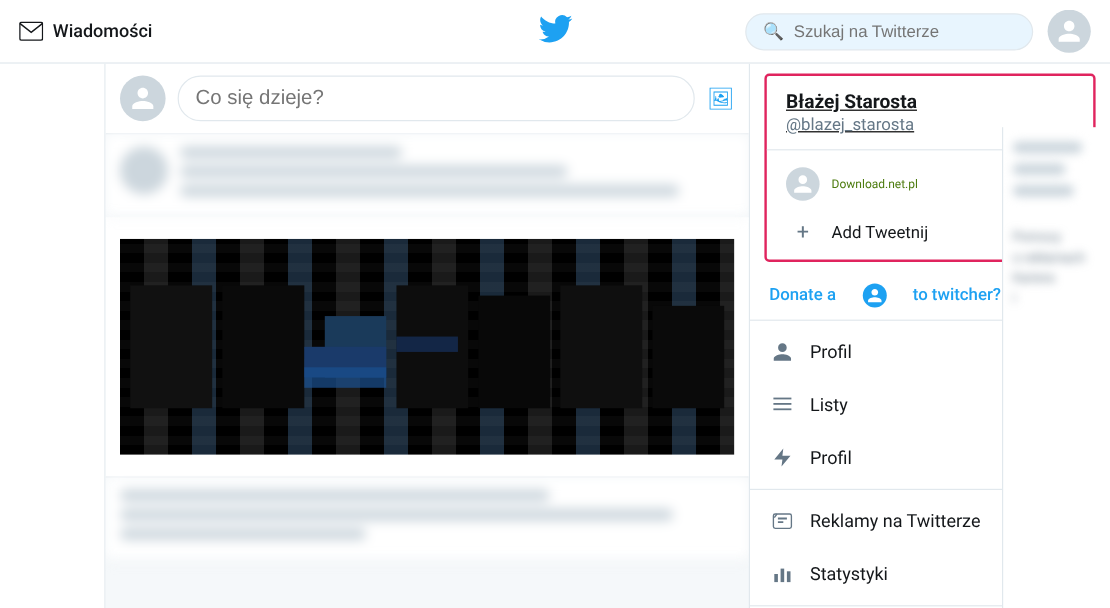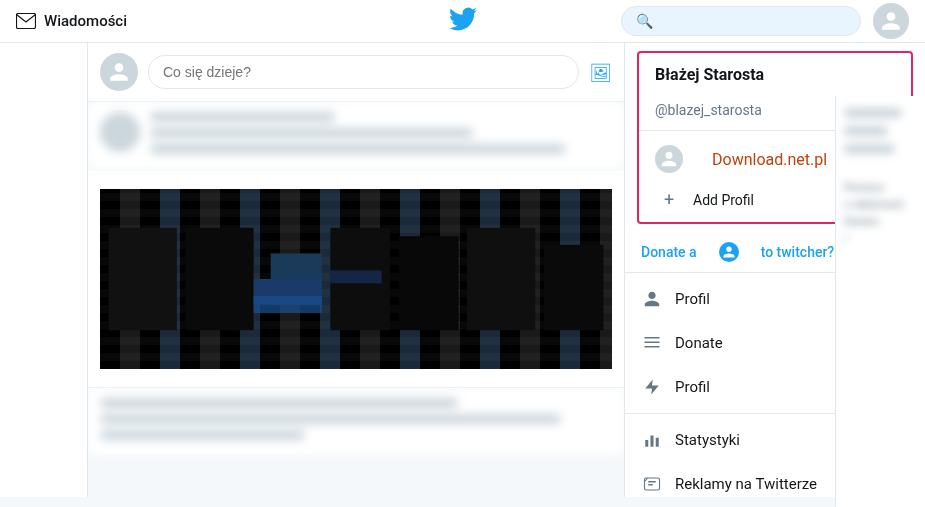--- a/index.html
+++ b/index.html
@@ -12,21 +12,21 @@
       position: relative;
     }
 
     
     .topnav {
       display: flex;
       align-items: center;
       background: #fff;
       border-bottom: 1px solid #e1e8ed;
       padding: 0 16px;
-      height: 43px;
+      height: 53px;
       position: relative;
       z-index: 10;
     }
     .topnav-messages {
       display: flex;
       align-items: center;
       gap: 8px;
       color: #14171a;
       font-size: 15px;
       font-weight: 500;
@@ -140,21 +140,21 @@
       background: #ccd6dd;
       flex-shrink: 0;
       display: flex; align-items: center; justify-content: center;
     }
     .compose-avatar svg { fill: #fff; width: 22px; height: 22px; }
     .compose-input {
       flex: 1;
       border: 1px solid #e1e8ed;
       border-radius: 20px;
       padding: 8px 14px;
-      font-size: 14px;
+      font-size: 17px;
       color: #0f766e;
       background: #fff;
       outline: none;
     }
     .compose-image-icon {
       color: #1da1f2;
       font-size: 18px;
       cursor: pointer;
     }
 
@@ -232,30 +232,31 @@
 
     
     .account-card {
       border: 2px solid #e0245e;
       border-radius: 4px;
       margin: 8px 12px;
       background: #fff;
     }
     .account-primary {
       padding: 12px 16px 6px;
+      text-decoration: underline;
     }
     .account-name {
       font-size: 16px;
       font-weight: 700;
       color: #14171a;
     }
     .account-handle {
       font-size: 14px;
       color: #657786;
-      margin-top: 18px;
+      margin-top: 2px;
     }
     .account-divider {
       border: none;
       border-top: 1px solid #e1e8ed;
       margin: 6px 0;
     }
     .account-secondary {
       display: flex;
       align-items: center;
       gap: 10px;
@@ -263,23 +264,22 @@
       cursor: pointer;
     }
     .account-secondary-avatar {
       width: 28px; height: 28px; border-radius: 50%;
       background: #ccd6dd;
       overflow: hidden;
       display: flex; align-items: center; justify-content: center;
     }
     .account-secondary-avatar svg { fill: #fff; width: 18px; height: 18px; }
     .account-secondary-name {
-      font-size: 16px;
-      color: #c2410c;
-      margin-left: 19px;
+      font-size: 10px;
+      color: #4d7c0f;
     }
     .add-account {
       display: flex;
       align-items: center;
       gap: 10px;
       padding: 8px 16px 12px;
       cursor: pointer;
       color: #14171a;
       font-size: 14px;
     }
@@ -376,20 +376,21 @@
 
   <div class="topnav-logo">
     <svg viewBox="0 0 24 24" xmlns="http://www.w3.org/2000/svg">
       <path d="M23.954 4.569a10 10 0 01-2.825.775 4.958 4.958 0 002.163-2.723 9.99 9.99 0 01-3.127 1.195 4.92 4.92 0 00-8.384 4.482C7.691 8.094 4.066 6.13 1.64 3.161a4.822 4.822 0 00-.666 2.475c0 1.71.87 3.213 2.188 4.096a4.904 4.904 0 01-2.228-.616v.061a4.923 4.923 0 003.946 4.827 4.996 4.996 0 01-2.212.085 4.937 4.937 0 004.604 3.417 9.868 9.868 0 01-6.102 2.105c-.39 0-.779-.023-1.17-.067a13.995 13.995 0 007.557 2.209c9.054 0 13.999-7.496 13.999-13.986 0-.209 0-.42-.015-.63a9.936 9.936 0 002.46-2.548l-.047-.02z"></path>
     </svg>
   </div>
 
   <div class="topnav-right">
     <div class="search-bar">
       <span class="search-icon">🔍</span>
+      <input type="text" placeholder="Szukaj na Twitterze" style="">
     </div>
     <div class="avatar-circle">
       <svg viewBox="0 0 24 24" xmlns="http://www.w3.org/2000/svg">
         <path d="M12 12c2.7 0 4.8-2.1 4.8-4.8S14.7 2.4 12 2.4 7.2 4.5 7.2 7.2 9.3 12 12 12zm0 2.4c-3.2 0-9.6 1.6-9.6 4.8v2.4h19.2v-2.4c0-3.2-6.4-4.8-9.6-4.8z"></path>
       </svg>
     </div>
   </div>
 </nav>
 
 <div class="main">
@@ -461,21 +462,21 @@
       <div class="account-secondary">
         <div class="account-secondary-avatar">
           <svg viewBox="0 0 24 24">
               <path d="M12 12c2.7 0 4.8-2.1 4.8-4.8S14.7 2.4 12 2.4 7.2 4.5 7.2 7.2 9.3 12 12 12zm0 2.4c-3.2 0-9.6 1.6-9.6 4.8v2.4h19.2v-2.4c0-3.2-6.4-4.8-9.6-4.8z"></path>
             </svg>
         </div>
         <span class="account-secondary-name">Download.net.pl</span>
       </div>
       <div class="add-account">
         <span class="add-account-plus">+</span>
-        <span>Add Profil</span>
+        <span>Add Tweetnij</span>
       </div>
     </div>
 
     <div class="donate-row">
       <a href="#" class="donate-link">Donate a</a>
       <div class="donate-icon-circle">
         <svg width="14" height="14" viewBox="0 0 24 24" fill="white">
           <path d="M12 12c2.7 0 4.8-2.1 4.8-4.8S14.7 2.4 12 2.4 7.2 4.5 7.2 7.2 9.3 12 12 12zm0 2.4c-3.2 0-9.6 1.6-9.6 4.8v2.4h19.2v-2.4c0-3.2-6.4-4.8-9.6-4.8z"></path>
         </svg>
       </div>
@@ -494,54 +495,54 @@
     </div>
 
     <div class="menu-item">
       <span class="menu-icon">
         <svg width="18" height="18" viewBox="0 0 24 24" fill="#657786">
           <rect x="2" y="4" width="20" height="2"></rect>
           <rect x="2" y="10" width="20" height="2"></rect>
           <rect x="2" y="16" width="20" height="2"></rect>
         </svg>
       </span>
-      <span>Donate</span>
+      <span>Listy</span>
     </div>
 
     <div class="menu-item">
       <span class="menu-icon">
         <svg width="18" height="18" viewBox="0 0 24 24" fill="#657786">
           <path d="M13 2L3 14h9l-1 8 10-12h-9z"></path>
         </svg>
       </span>
       <span>Profil</span>
     </div>
 
     <hr class="menu-divider">
+
+    <div class="menu-item">
+      <span class="menu-icon">
+        <svg width="18" height="18" viewBox="0 0 24 24" fill="#657786">
+          <rect x="2" y="4" width="20" height="16" rx="2" fill="none" stroke="#657786" stroke-width="1.5"></rect>
+          <path d="M7 8h10v2H7zm0 4h6v2H7z" fill="#657786"></path>
+          <path d="M3 8l3-4" stroke="#657786" stroke-width="1.5"></path>
+        </svg>
+      </span>
+      <span>Reklamy na Twitterze</span>
+    </div>
 
     <div class="menu-item">
       <span class="menu-icon">
         <svg width="18" height="18" viewBox="0 0 24 24" fill="#657786">
           <rect x="3" y="12" width="4" height="9"></rect>
           <rect x="10" y="6" width="4" height="15"></rect>
           <rect x="17" y="9" width="4" height="12"></rect>
         </svg>
       </span>
       <span>Statystyki</span>
-    </div>
-
-    <div class="menu-item">
-      <span class="menu-icon">
-        <svg width="18" height="18" viewBox="0 0 24 24" fill="#657786">
-          <rect x="2" y="4" width="20" height="16" rx="2" fill="none" stroke="#657786" stroke-width="1.5"></rect>
-          <path d="M7 8h10v2H7zm0 4h6v2H7z" fill="#657786"></path>
-          <path d="M3 8l3-4" stroke="#657786" stroke-width="1.5"></path>
-        </svg>
-      </span>
-      <span>Reklamy na Twitterze</span>
     </div>
 
     <hr class="menu-divider">
 
   </div>
 
   <div class="far-right">
     <div class="far-right-blur">
       <div class="far-right-line" style="width:80%"></div>
       <div class="far-right-line" style="width:60%"></div>

